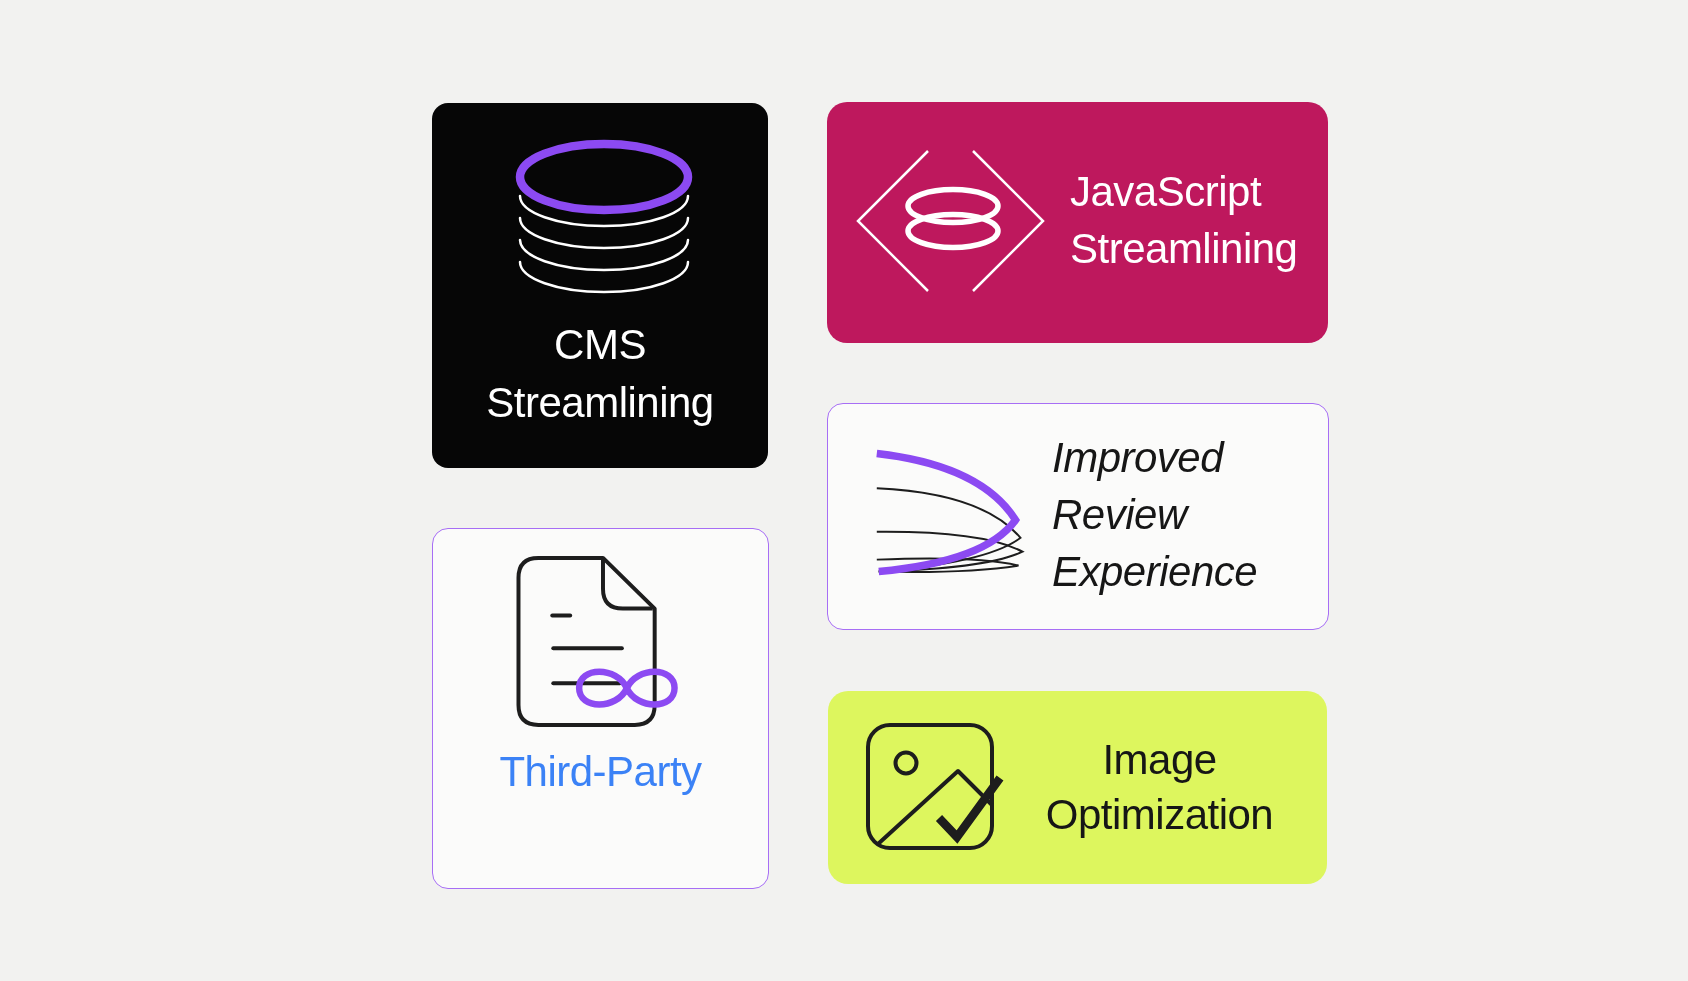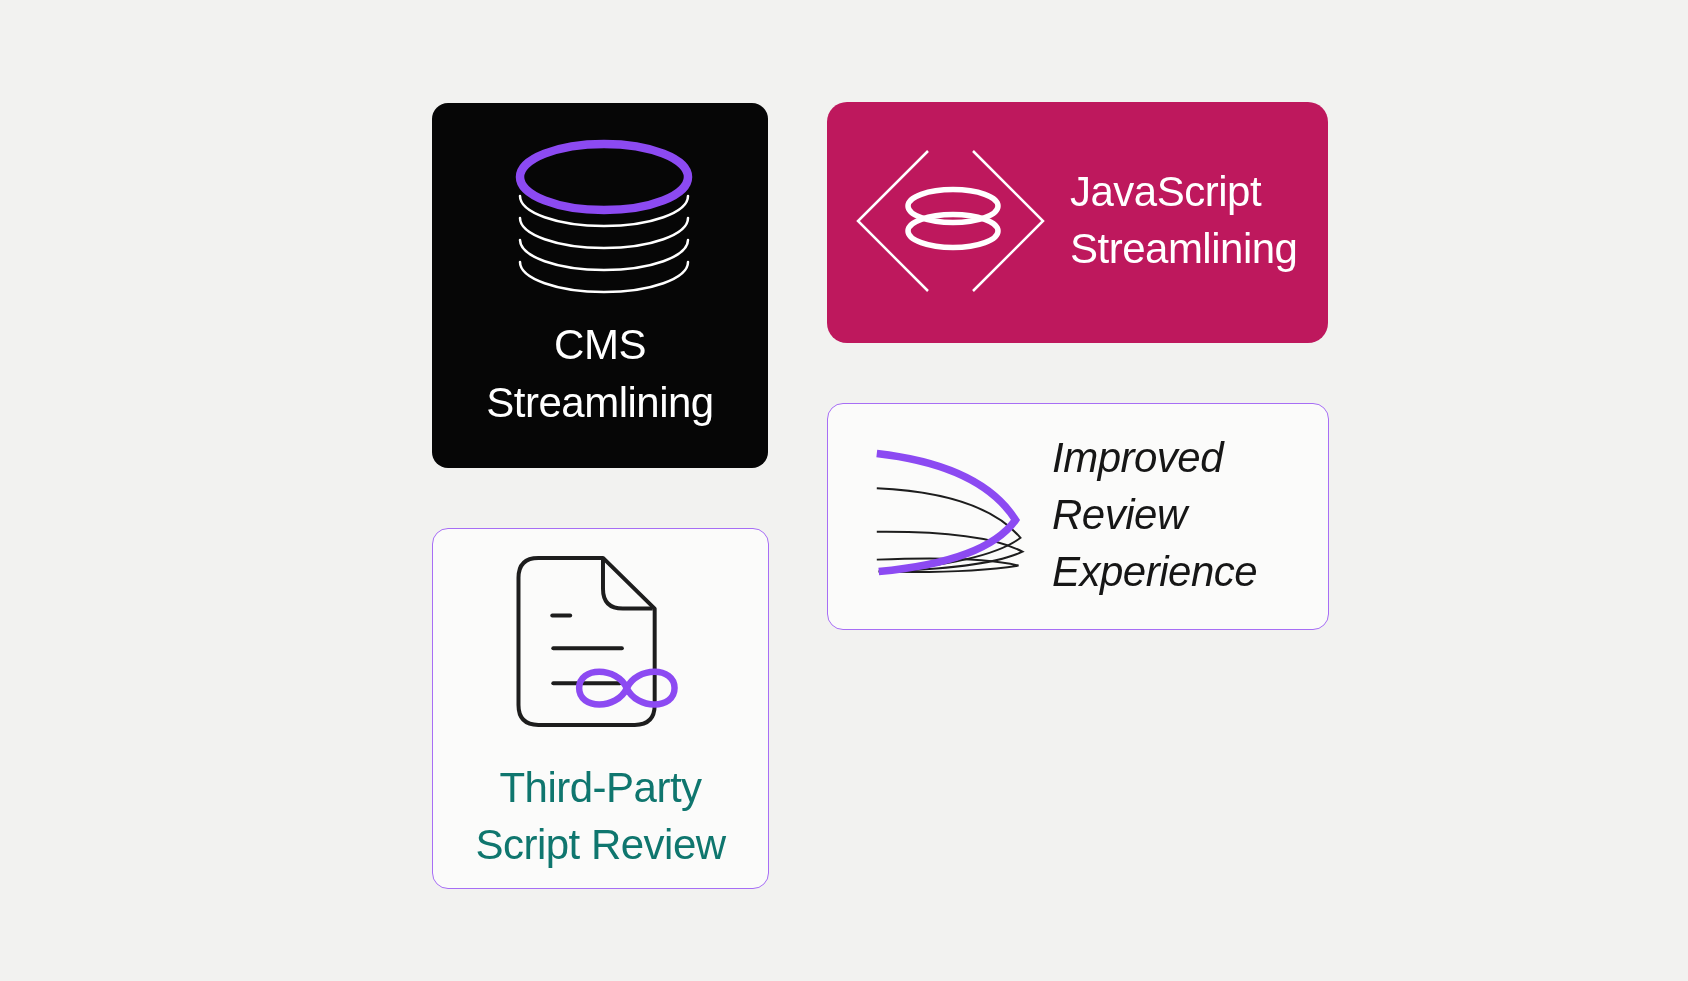--- a/index.html
+++ b/index.html
@@ -58,22 +58,22 @@
   }
   .card-loading .card-title {
     left: 224px; top: 25px; color: #161616;
   }
   
   .card-scripts {
     left: 432px; top: 528px; width: 337px; height: 361px;
     background: #fbfbfa; border: 1.5px solid #a76ef5; border-radius: 16px;
   }
   .card-scripts .card-title {
-    left: 0; right: 0; top: 230px;
-    text-align: center; color: #0f766e;
+    left: 0; right: 0; top: 214px;
+    text-align: center; color: #3b82f6;
   }
   
   .card-image {
     left: 828px; top: 691px; width: 499px; height: 193px;
     background: #ddf65e;
   }
   .card-image .card-title {
     left: 164px; right: 0; top: 41px;
     text-align: center; color: #161616; line-height: 55px;
   }
@@ -128,18 +128,29 @@
     <svg class="icon-svg" viewBox="0 0 337 361" aria-hidden="true">
       <path d="M171,29 H106 Q86,29 86,49 V177 Q86,197 106,197 H203 Q223,197 223,177 V80 Z" fill="none" stroke="#1d1d1d" stroke-width="4" stroke-linejoin="round"></path>
       <path d="M171,31 V60 Q171,80 191,80 H221" fill="none" stroke="#1d1d1d" stroke-width="4"></path>
       <path d="M120,87 H138" fill="none" stroke="#1d1d1d" stroke-width="4" stroke-linecap="round"></path>
       <path d="M121,120 H190" fill="none" stroke="#1d1d1d" stroke-width="4" stroke-linecap="round"></path>
       <path d="M121,155 H188" fill="none" stroke="#1d1d1d" stroke-width="4" stroke-linecap="round"></path>
       <path d="M195,160 C205,138 243,138 243,160 C243,182 205,182 195,160 C185,138 147,138 147,160 C147,182 185,182 195,160" fill="none" stroke="#8c4af2" stroke-width="6.5"></path>
     </svg>
     <div class="card-title">
       <div>Third-Party</div>
-      <div>Script Review</div>
     </div>
   </div>
 
+  <div class="card card-image">
+    <svg class="icon-svg" viewBox="0 0 499 193" aria-hidden="true">
+      <rect x="40" y="34" width="124" height="123" rx="22" fill="none" stroke="#1d1d1d" stroke-width="4"></rect>
+      <circle cx="78" cy="72" r="10.5" fill="none" stroke="#1d1d1d" stroke-width="4"></circle>
+      <path d="M50,153 L130,80 L164,114" fill="none" stroke="#1d1d1d" stroke-width="4" stroke-linejoin="round"></path>
+      <path d="M111,127 L129,146 L172,87" fill="none" stroke="#1d1d1d" stroke-width="8.5" stroke-linejoin="miter"></path>
+    </svg>
+    <div class="card-title">
+      <div>Image</div>
+      <div>Optimization</div>
+    </div>
+  </div>
 
 </div>
 
 </body></html>

